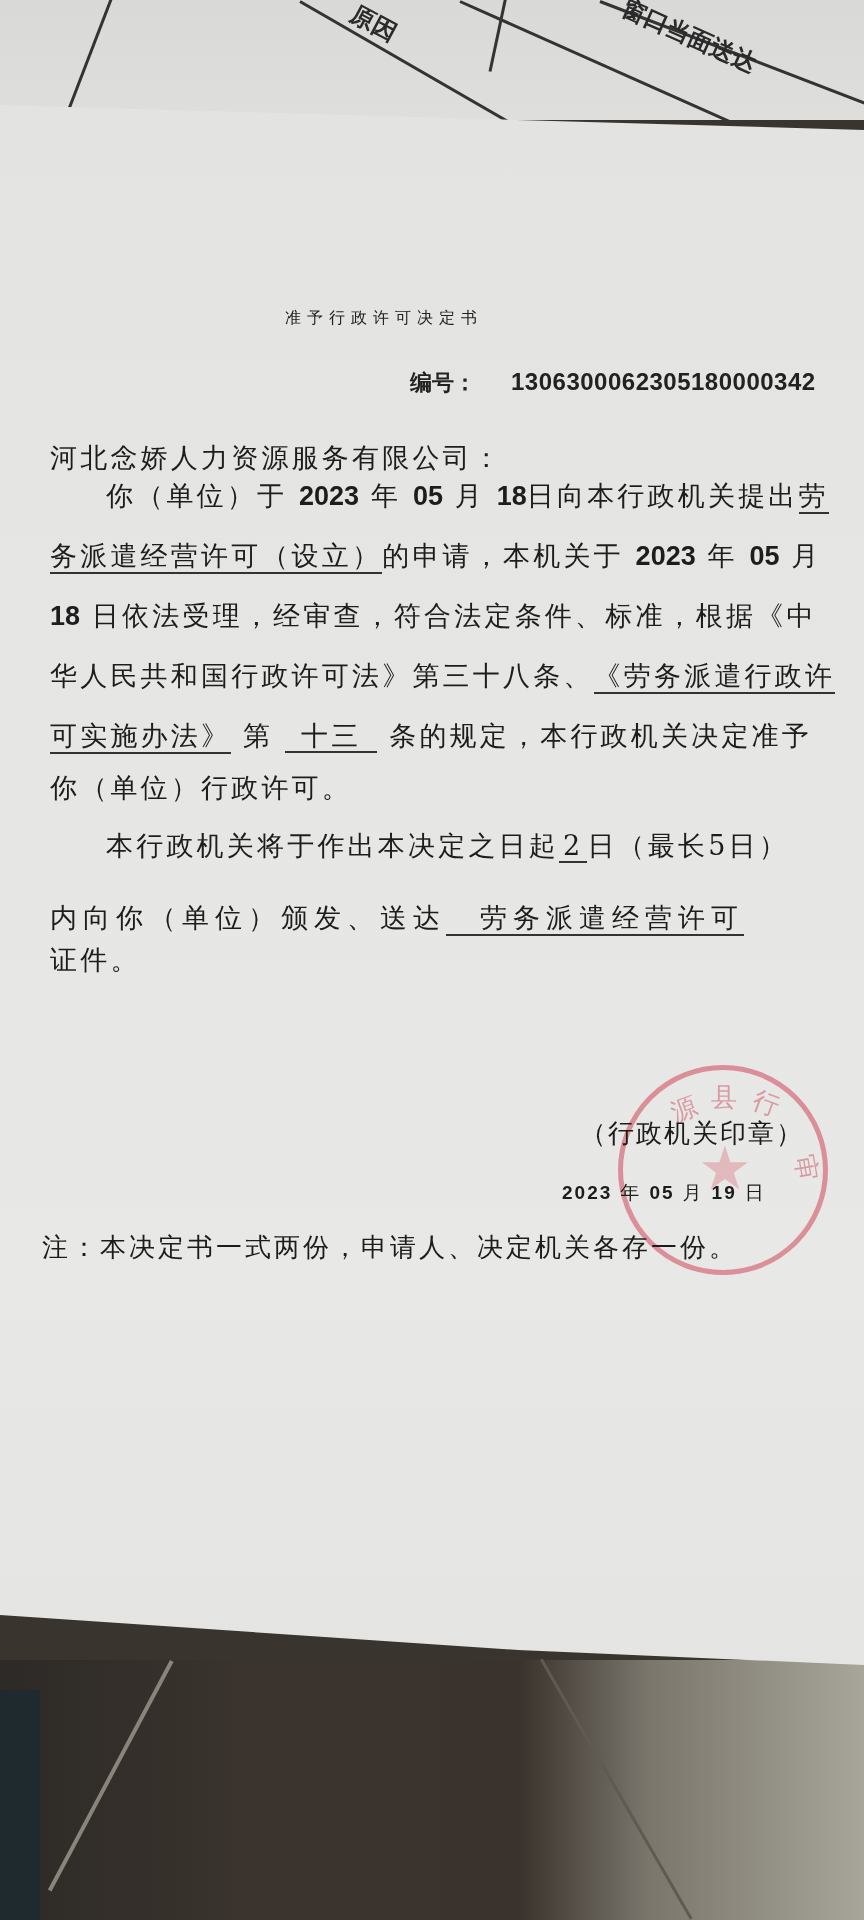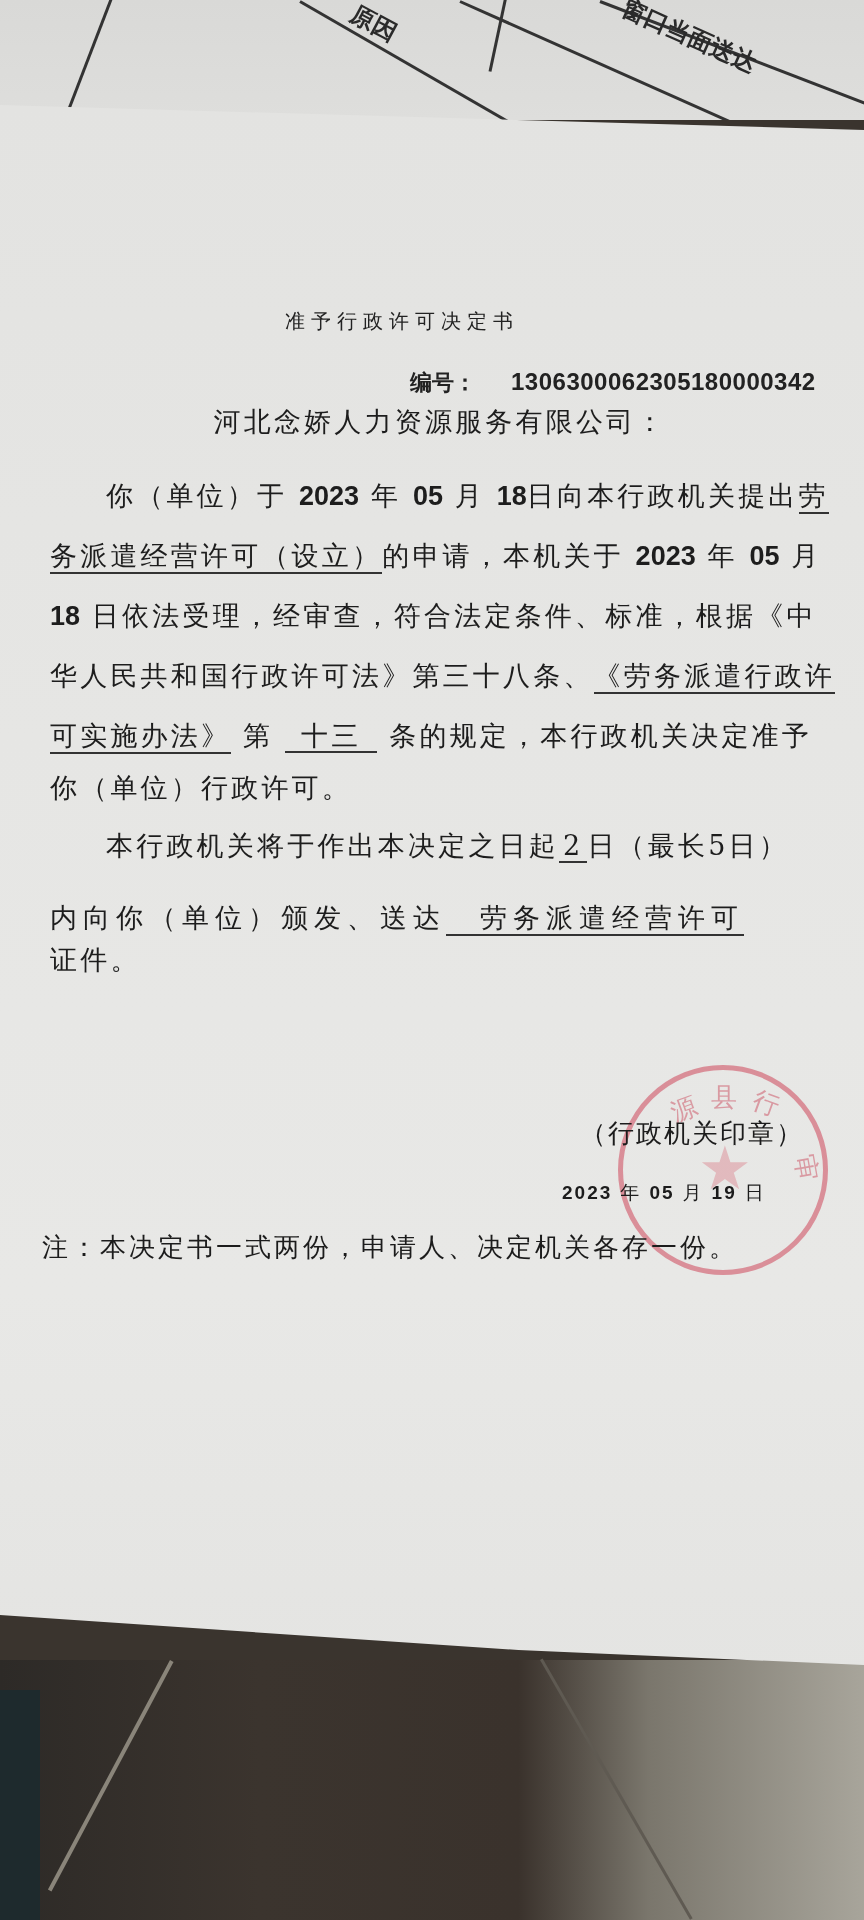--- a/index.html
+++ b/index.html
@@ -26,21 +26,21 @@
     position: absolute; left: 0; top: 1660px; width: 864px; height: 260px;
     background: linear-gradient(90deg, #2d2a27 0%, #3b342e 30%, #3a322c 60%, #7a766c 75%, #a8a59b 100%);
   }
   .bottom-bg .edge1 { position:absolute; left:170px; top:0; width:4px; height:260px; background:#8a857a; transform: rotate(28deg); transform-origin: top left; }
   .bottom-bg .edge2 { position:absolute; left:540px; top:0; width:3px; height:300px; background:#5f5a52; transform: rotate(-30deg); transform-origin: top left; }
   .bottom-bg .dark-left { position:absolute; left:0; top:30px; width:40px; height:240px; background:#1e2a2d; }
 
   .doc { position: absolute; left: 0; top: 0; width: 864px; color: #1c1c1c; }
   .title {
     position: absolute; top: 308px; left: 285px;
-    font-size: 20px; letter-spacing: 6px; color: #222;
+    font-size: 16px; letter-spacing: 6px; color: #222;
   }
   .docno { position: absolute; top: 368px; left: 410px; font-size: 22px; font-weight: bold; color: #222; }
   .docno .num { font-family: "Liberation Sans", sans-serif; font-size: 24px; letter-spacing: 0.5px; margin-left: 35px; }
   .line-text {
     position: absolute; left: 50px; width: 780px;
     font-size: 27px; letter-spacing: 3.2px; white-space: nowrap; color: #1d1d1d;
   }
   .line-text b { font-family: "Liberation Sans", sans-serif; font-weight: bold; letter-spacing: 0; }
   .u { border-bottom: 2px solid #333; padding-bottom: 1px; }
   .indent { padding-left: 56px; }
@@ -80,21 +80,21 @@
 </div>
 
 <div class="paper"></div>
 
 <div class="doc">
   <div class="title">准予行政许可决定书</div>
   <div class="docno">
     <span>编号：</span><span class="num">1306300062305180000342</span>
   </div>
 
-  <div class="line-text" style="top:404px;text-align:center;">河北念娇人力资源服务有限公司：</div>
+  <div class="line-text" style="top:440px;">河北念娇人力资源服务有限公司：</div>
 
   <div class="line-text indent" style="top:478px;">
     <span>你（单位）于</span>
     <b>2023</b>
     <span>年</span>
     <b>05</b>
     <span>月</span>
     <b>18</b><span>日向本行政机关提出</span><span class="u">劳</span>
   </div>
 

